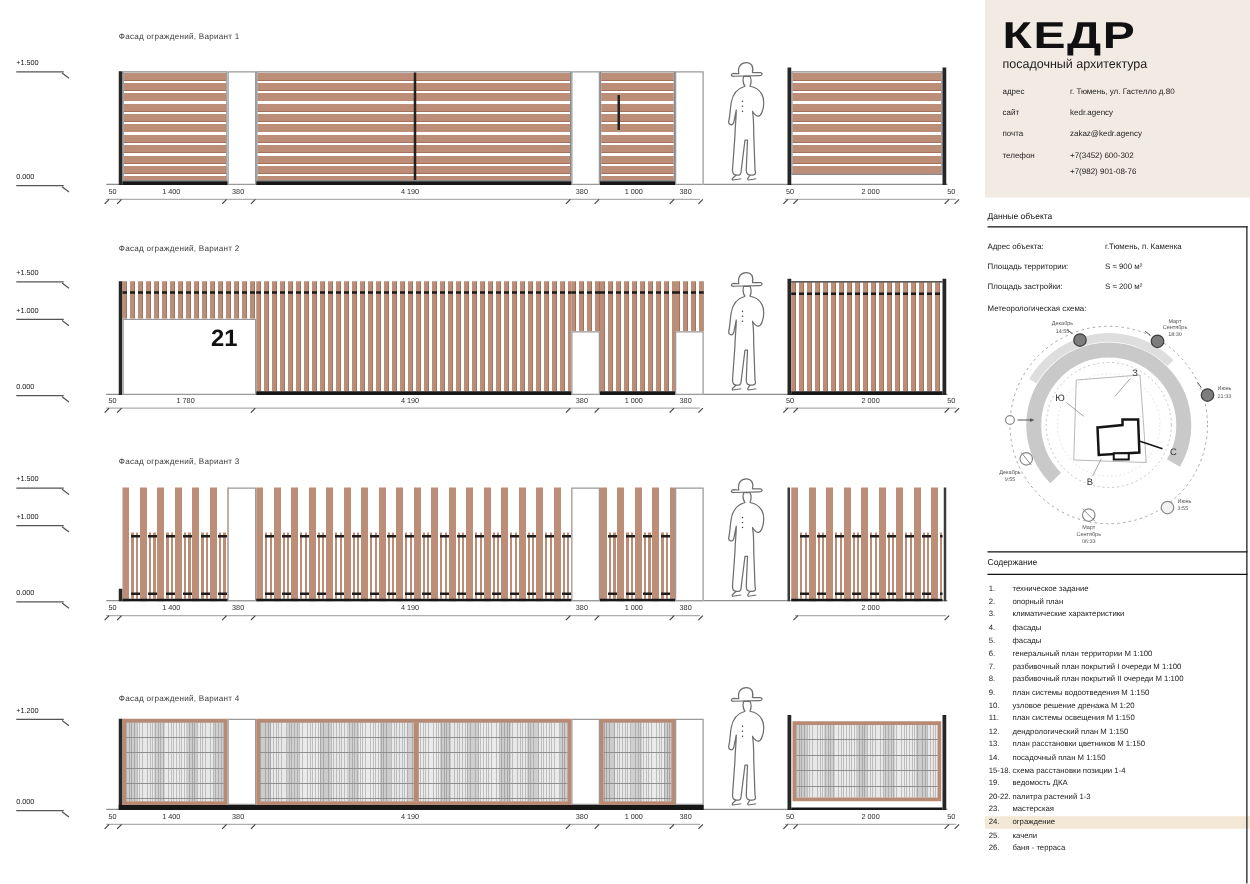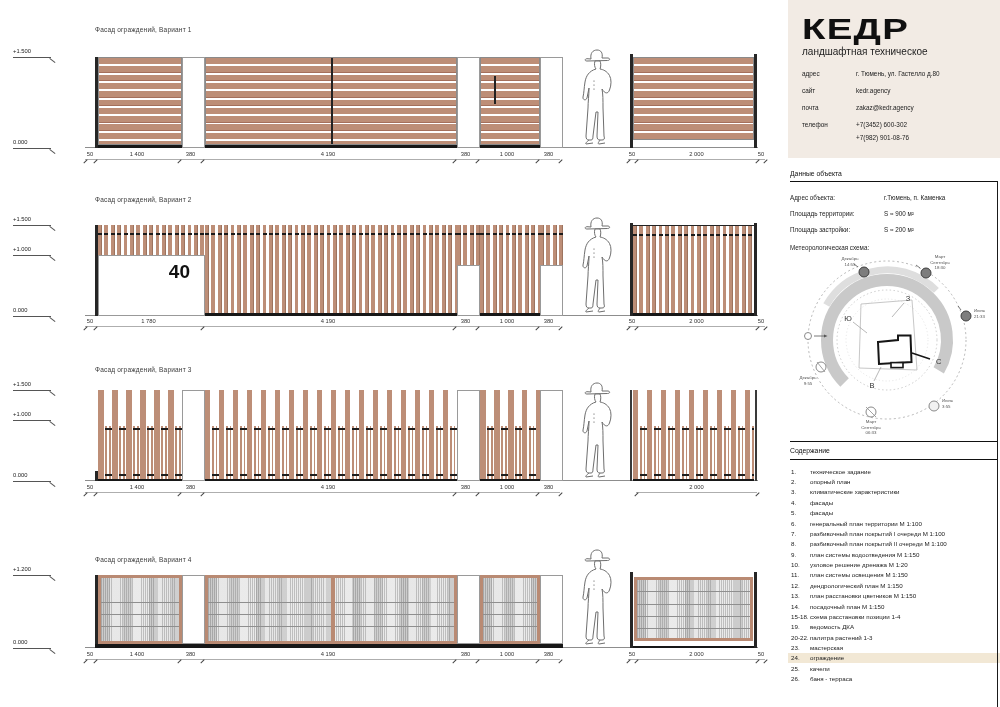--- a/index.html
+++ b/index.html
@@ -130,21 +130,21 @@
   <div class="elev" style="top:216px">+1.500</div>
   <div class="elev" style="top:246px">+1.000</div>
   <div class="elev" style="top:307px">0.000</div>
   <div class="ground" style="left:85px;top:315px;width:673px"></div>
   <div class="fence" style="left:95px;top:225px;width:468px;height:91px">
     <div class="bpost" style="width:3px;height:91px"></div>
     <div style="width:107px;height:91px;position:relative;flex:none">
       <div class="slats-v" style="position:absolute;left:0;right:0;top:0;height:30px"></div>
       <div class="rail" style="top:8px"></div>
       <div style="position:absolute;left:0;right:0;top:30px;bottom:0;background:#fff;border:.6px solid #999;box-sizing:border-box">
-        <span style="position:absolute;right:14px;top:5px;font-size:19px;font-weight:800;color:#111">40</span>
+        <span style="position:absolute;right:14px;top:5px;font-size:19px;font-weight:800;color:#111">21</span>
       </div>
     </div>
     <div class="slats-v" style="width:252px;height:88px;position:relative">
       <div class="rail" style="top:8px"></div>
     </div>
     <div style="width:23px;height:91px;position:relative;flex:none">
       <div class="slats-v" style="position:absolute;left:0;right:0;top:0;height:40px"></div>
       <div class="rail" style="top:8px"></div>
       <div style="position:absolute;left:0;right:0;top:40px;bottom:0;background:#fff;border:.6px solid #999;box-sizing:border-box"></div>
     </div>
@@ -274,21 +274,21 @@
     <div class="dimseg" style="width:23px">380</div>
   </div>
   <div class="dimrow" style="left:628px;top:651px">
     <div class="dimseg" style="width:8px">50</div>
     <div class="dimseg" style="width:121px">2 000</div>
     <div class="dimseg" style="width:8px">50</div>
   </div>
 
   <div class="logoblock">
     <div class="logo">КЕДР</div>
-    <div class="tagline">ландшафтная техническое</div>
+    <div class="tagline">посадочный архитектура</div>
     <div class="crow" style="top:70px">
       <span class="cl">адрес</span>
       <span>г. Тюмень, ул. Гастелло д.80</span>
     </div>
     <div class="crow" style="top:87px">
       <span class="cl">сайт</span>
       <span>kedr.agency</span>
     </div>
     <div class="crow" style="top:104px">
       <span class="cl">почта</span>

